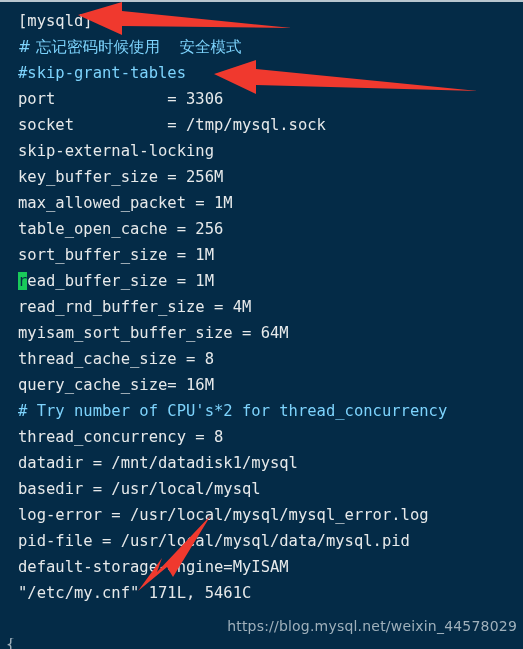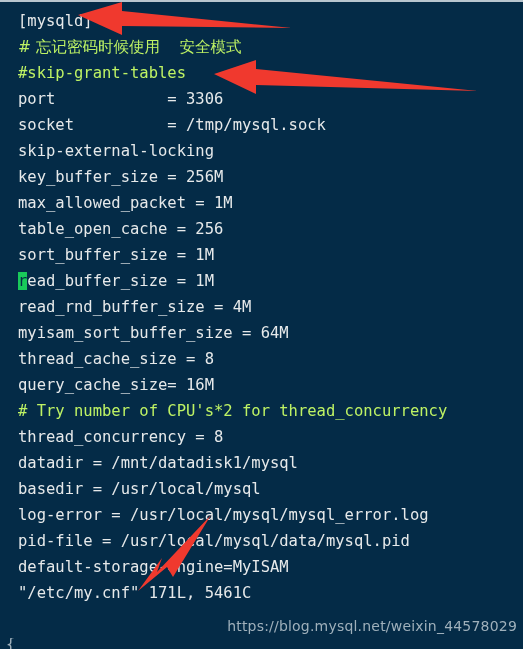--- a/index.html
+++ b/index.html
@@ -30,21 +30,21 @@
     color: #e6e9ea;
     white-space: pre;
     letter-spacing: 0px;
   }
   .line {
     display: block;
     height: 26px;
     white-space: pre;
   }
   .comment {
-    color: #bef264;
+    color: #7dd3fc;
   }
   .cn {
     font-family: "DejaVu Sans", "Liberation Sans", sans-serif;
     font-size: 15.5px;
   }
   .cursor {
     background: #19c95a;
     color: #042b47;
   }
   .status {

